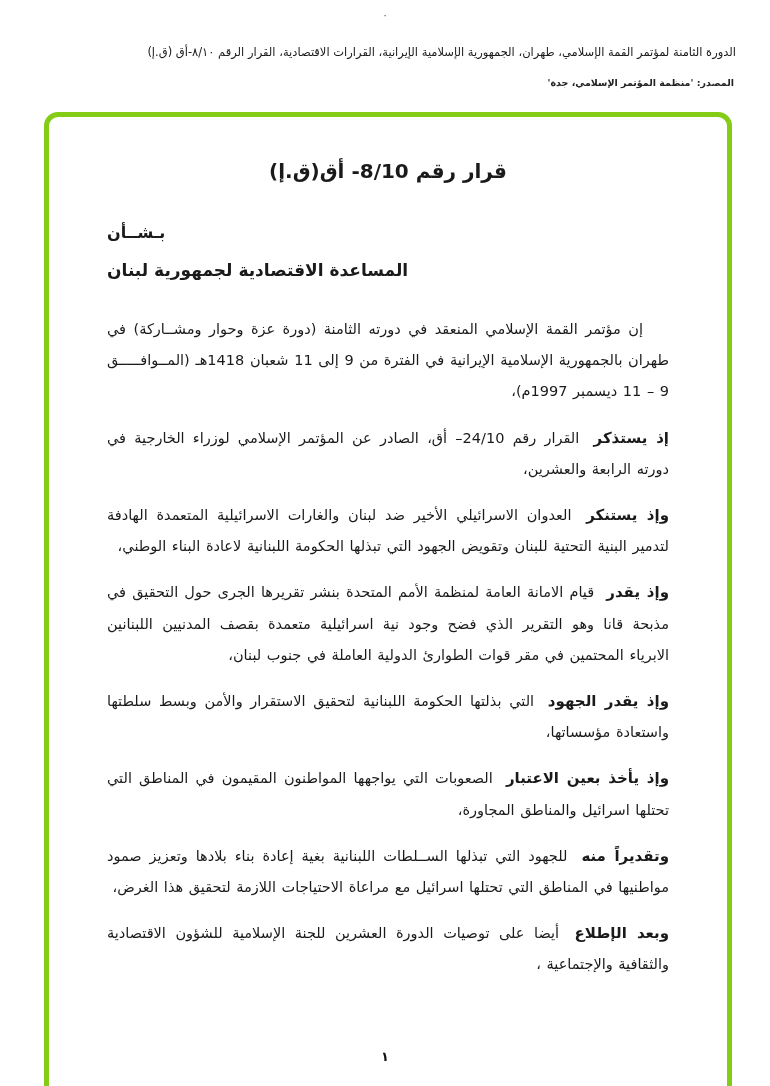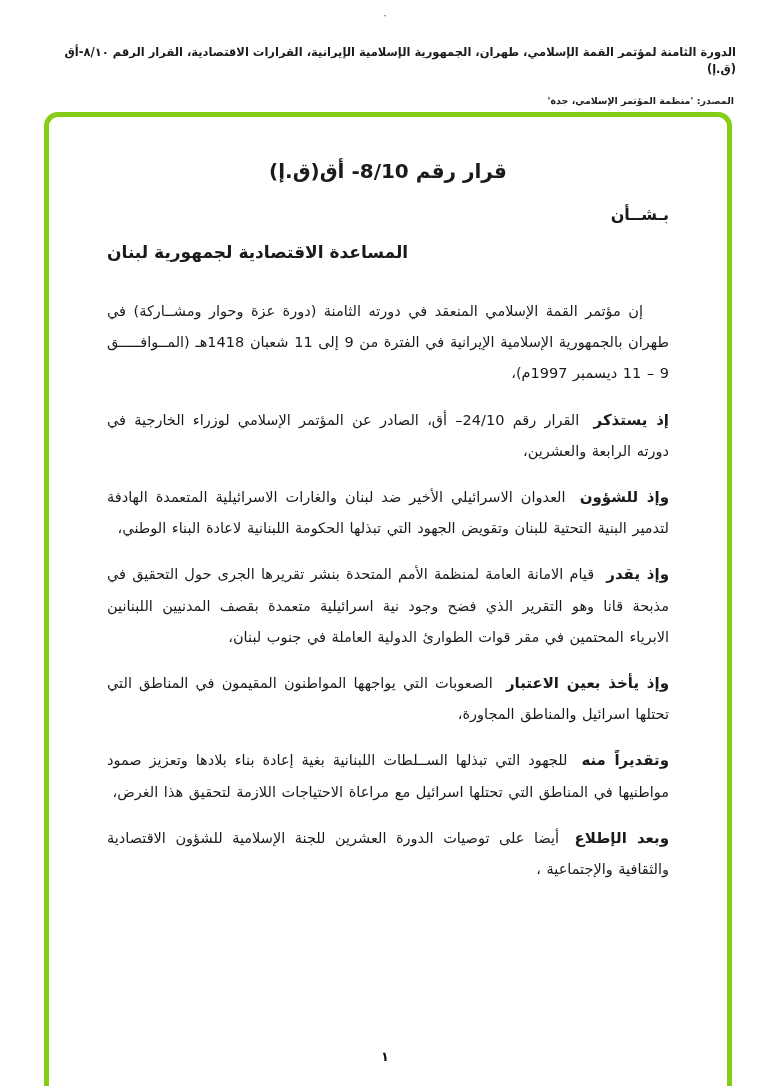--- a/index.html
+++ b/index.html
@@ -26,21 +26,21 @@
   .doc-header {
     position: absolute;
     top: 44px;
     right: 34px;
     left: 34px;
     text-align: right;
     direction: rtl;
   }
   .doc-header .line1 {
     font-size: 11.5px;
-    font-weight: bold;
+    font-weight: normal;
     letter-spacing: 0.2px;
     line-height: 1.5;
   }
   .doc-header .line2 {
     font-size: 9.5px;
     font-weight: bold;
     color: #222;
     margin-top: 16px;
     margin-right: 2px;
   }
@@ -57,24 +57,24 @@
     overflow: hidden;
   }
   .doc-title {
     text-align: center;
     font-weight: bold;
     font-size: 20px;
     letter-spacing: 0.5px;
     margin-top: 8px;
   }
   .doc-subtitle1 {
-    text-align: right;
+    text-align: left;
     font-weight: bold;
     font-size: 16px;
-    margin-top: 22px;
+    margin-top: 40px;
     letter-spacing: 3px;
   }
   .doc-subtitle2 {
     text-align: left;
     font-weight: bold;
     font-size: 17px;
     margin-top: 18px;
   }
   .doc-body {
     margin-top: 34px;
@@ -128,29 +128,33 @@
       <p class="para indent">
         <span class="rest">إن مؤتمر القمة الإسلامي المنعقد في دورته الثامنة (دورة عزة وحوار ومشــاركة) في طهران بالجمهورية الإسلامية الإيرانية في الفترة من 9 إلى 11 شعبان 1418هـ (المــوافـــــق 9 – 11 ديسمبر 1997م)،</span>
       </p>
 
       <p class="para">
         <span class="lead">إذ يستذكر</span>
         <span class="rest">القرار رقم 24/10– أق، الصادر عن المؤتمر الإسلامي لوزراء الخارجية في دورته الرابعة والعشرين،</span>
       </p>
 
       <p class="para">
-        <span class="lead">وإذ للشؤون</span>
+        <span class="lead">وإذ يستنكر</span>
         <span class="rest">العدوان الاسرائيلي الأخير ضد لبنان والغارات الاسرائيلية المتعمدة الهادفة لتدمير البنية التحتية للبنان وتقويض الجهود التي تبذلها الحكومة اللبنانية لاعادة البناء الوطني،</span>
       </p>
 
       <p class="para">
         <span class="lead">وإذ يقدر</span>
         <span class="rest">قيام الامانة العامة لمنظمة الأمم المتحدة بنشر تقريرها الجرى حول التحقيق في مذبحة قانا وهو التقرير الذي فضح وجود نية اسرائيلية متعمدة بقصف المدنيين اللبنانين الابرياء المحتمين في مقر قوات الطوارئ الدولية العاملة في جنوب لبنان،</span>
       </p>
 
+      <p class="para">
+        <span class="lead">وإذ يقدر الجهود</span>
+        <span class="rest">التي بذلتها الحكومة اللبنانية لتحقيق الاستقرار والأمن وبسط سلطتها واستعادة مؤسساتها،</span>
+      </p>
 
       <p class="para">
         <span class="lead">وإذ يأخذ بعين الاعتبار</span>
         <span class="rest">الصعوبات التي يواجهها المواطنون المقيمون في المناطق التي تحتلها اسرائيل والمناطق المجاورة،</span>
       </p>
 
       <p class="para">
         <span class="lead">وتقديراً منه</span>
         <span class="rest">للجهود التي تبذلها الســلطات اللبنانية بغية إعادة بناء بلادها وتعزيز صمود مواطنيها في المناطق التي تحتلها اسرائيل مع مراعاة الاحتياجات اللازمة لتحقيق هذا الغرض،</span>
       </p>

